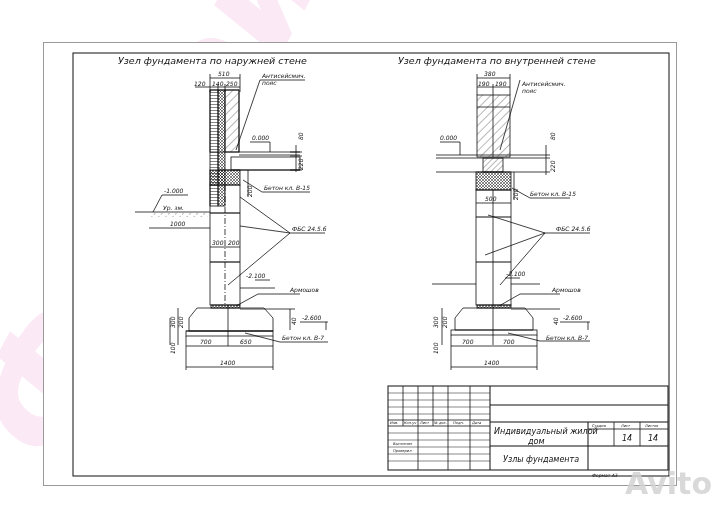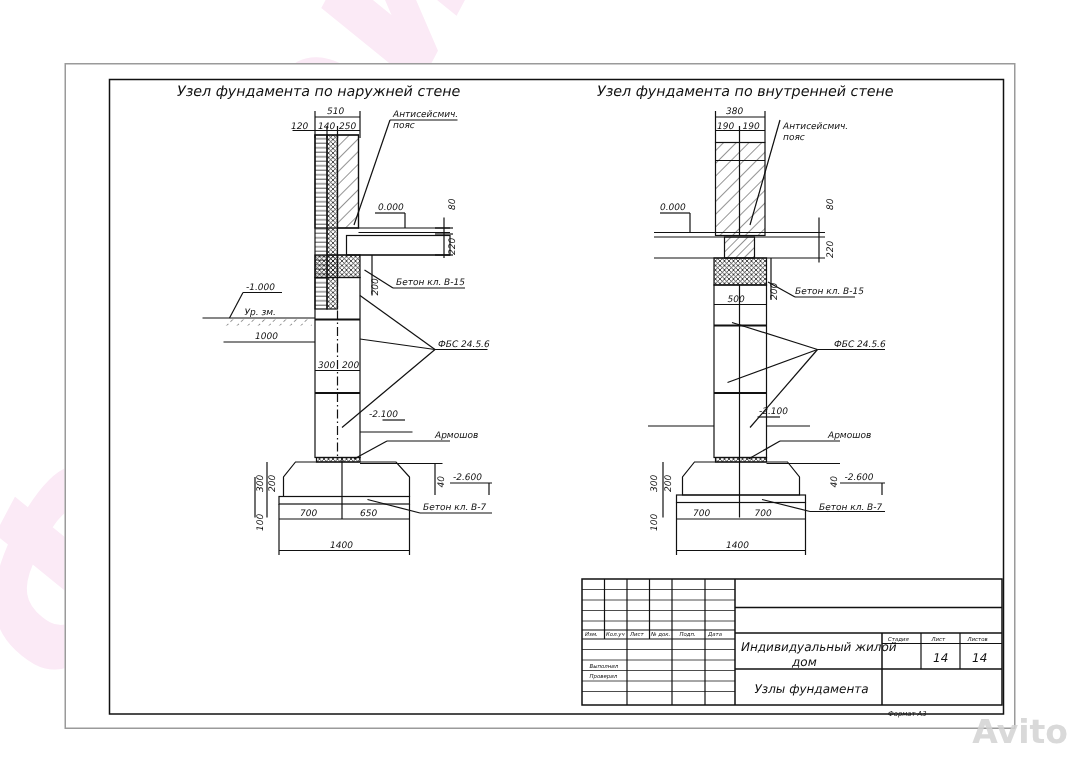--- a/index.html
+++ b/index.html
@@ -10,21 +10,21 @@
   svg { position:absolute; left:0; top:0; }
   .t { font-family:"DejaVu Sans", sans-serif; font-style:italic; fill:#111; }
   .title { font-size:9.5px; }
   .dim { font-size:6px; }
   .lbl { font-size:6px; }
   .tb-small { font-size:3.6px; }
   .tb-big { font-size:8px; }
   .tb-mid { font-size:4.5px; }
   .watermark { position:absolute; left:0; top:0; width:720px; height:509px; pointer-events:none; }
   .avito { position:absolute; right:8px; bottom:8px; font-family:"DejaVu Sans", sans-serif;
-           font-weight:bold; font-size:22px; color:rgba(210,210,210,0.85); }
+           font-weight:bold; font-size:30px; color:rgba(210,210,210,0.85); }
 </style>
 </head>
 <body>
 
 <svg class="watermark" width="720" height="509" viewBox="0 0 720 509">
   <text x="60" y="470" transform="rotate(-62 60 470)" font-family="DejaVu Sans, sans-serif" font-weight="bold" font-style="italic" font-size="150" fill="#fbeaf6">Фабрика</text>
 </svg>
 
 <div class="sheet"></div>
 

